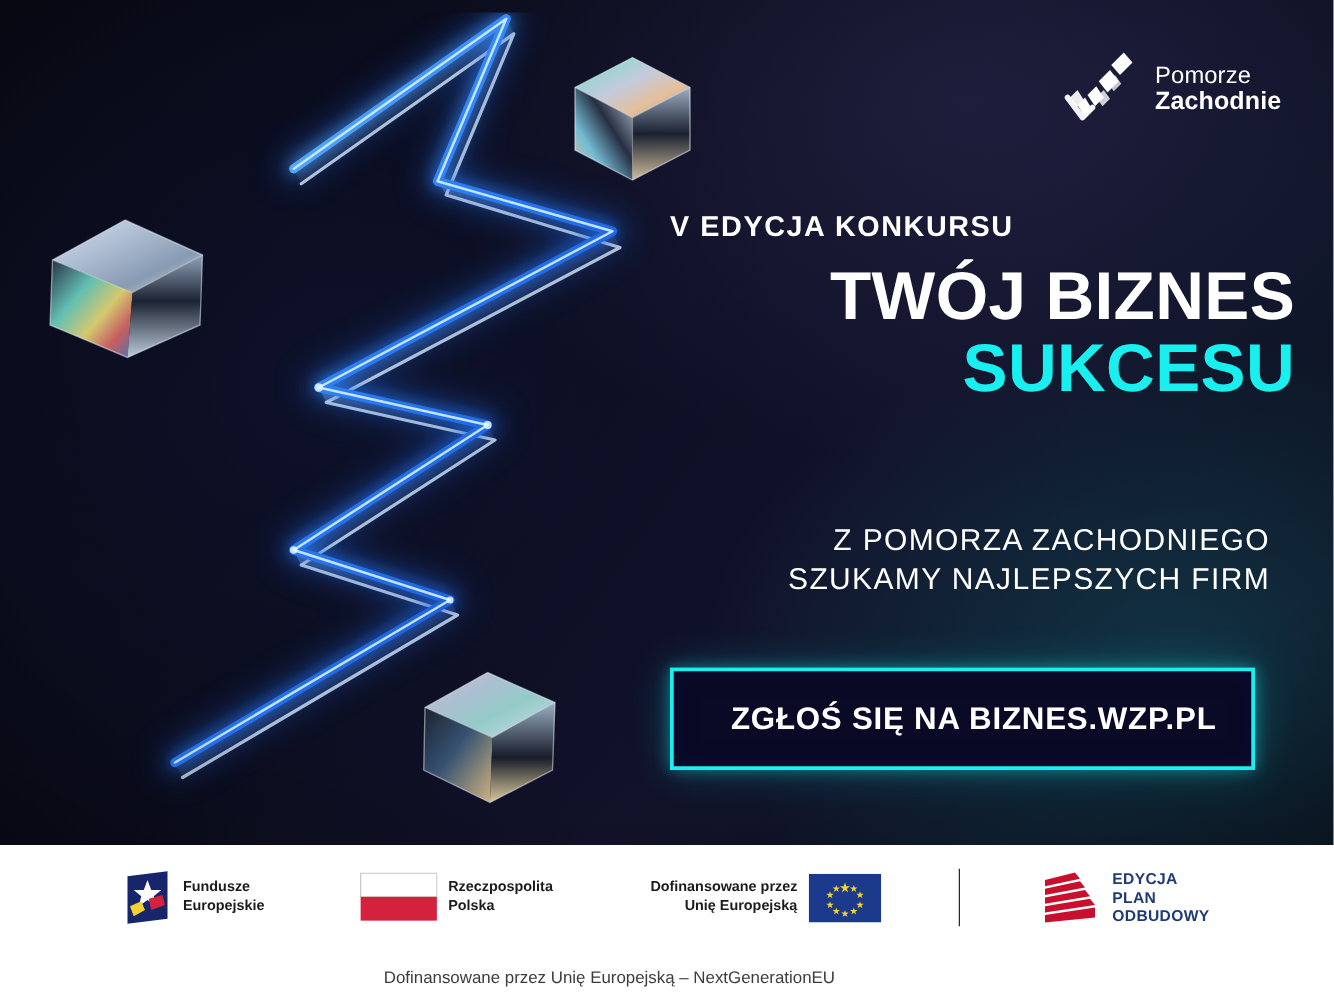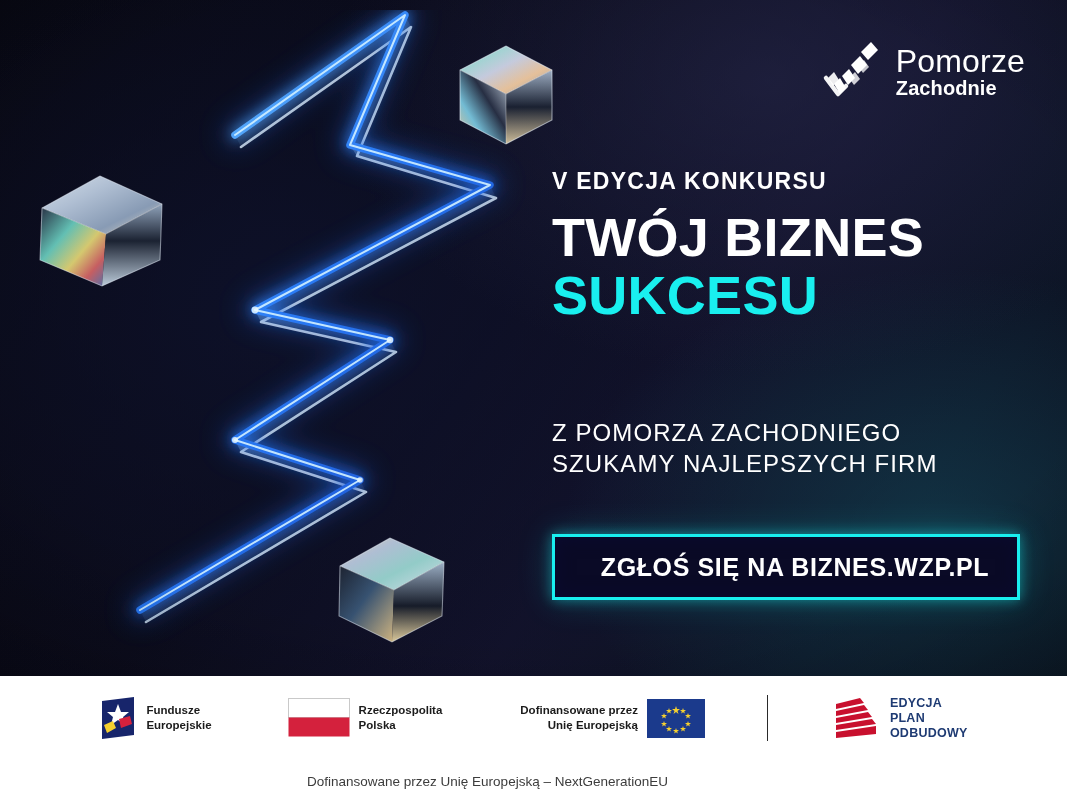--- a/index.html
+++ b/index.html
@@ -54,24 +54,25 @@
   
   .cube {
     position: absolute;
     border-radius: 5px;
     filter: blur(0.2px);
   }
 
   
   .content {
     position: absolute;
-    left: 552px;
+    left: 536px;
     top: 0;
     width: 480px;
     height: 676px;
+    text-align: right;
   }
 
   .eyebrow {
     position: absolute;
     top: 170px;
     left: 0;
     color: #ffffff;
     font-size: 23px;
     font-weight: bold;
     letter-spacing: 0.055em;
@@ -110,21 +111,21 @@
     letter-spacing: 0.045em;
     line-height: 1.28;
     white-space: nowrap;
   }
 
   .cta {
     position: absolute;
     left: 0;
     top: 534px;
     width: 468px;
-    height: 66px;
+    height: 82px;
     box-sizing: border-box;
     border: 3px solid #19efef;
     background: #0a0a26;
     display: flex;
     align-items: center;
     justify-content: center;
     box-shadow:
       0 0 12px rgba(25,239,239,0.45),
       0 0 34px rgba(25,239,239,0.22),
       inset 0 0 18px rgba(10,10,50,0.9);
@@ -148,21 +149,21 @@
     align-items: center;
     gap: 10px;
   }
   .brand-text {
     display: flex;
     flex-direction: column;
     line-height: 1.0;
   }
   .brand-top {
     color: #ffffff;
-    font-size: 32px;
+    font-size: 19px;
     font-weight: normal;
     letter-spacing: 0.005em;
   }
   .brand-bottom {
     color: #ffffff;
     font-size: 20px;
     font-weight: bold;
     letter-spacing: 0.005em;
     margin-top: 1px;
   }

